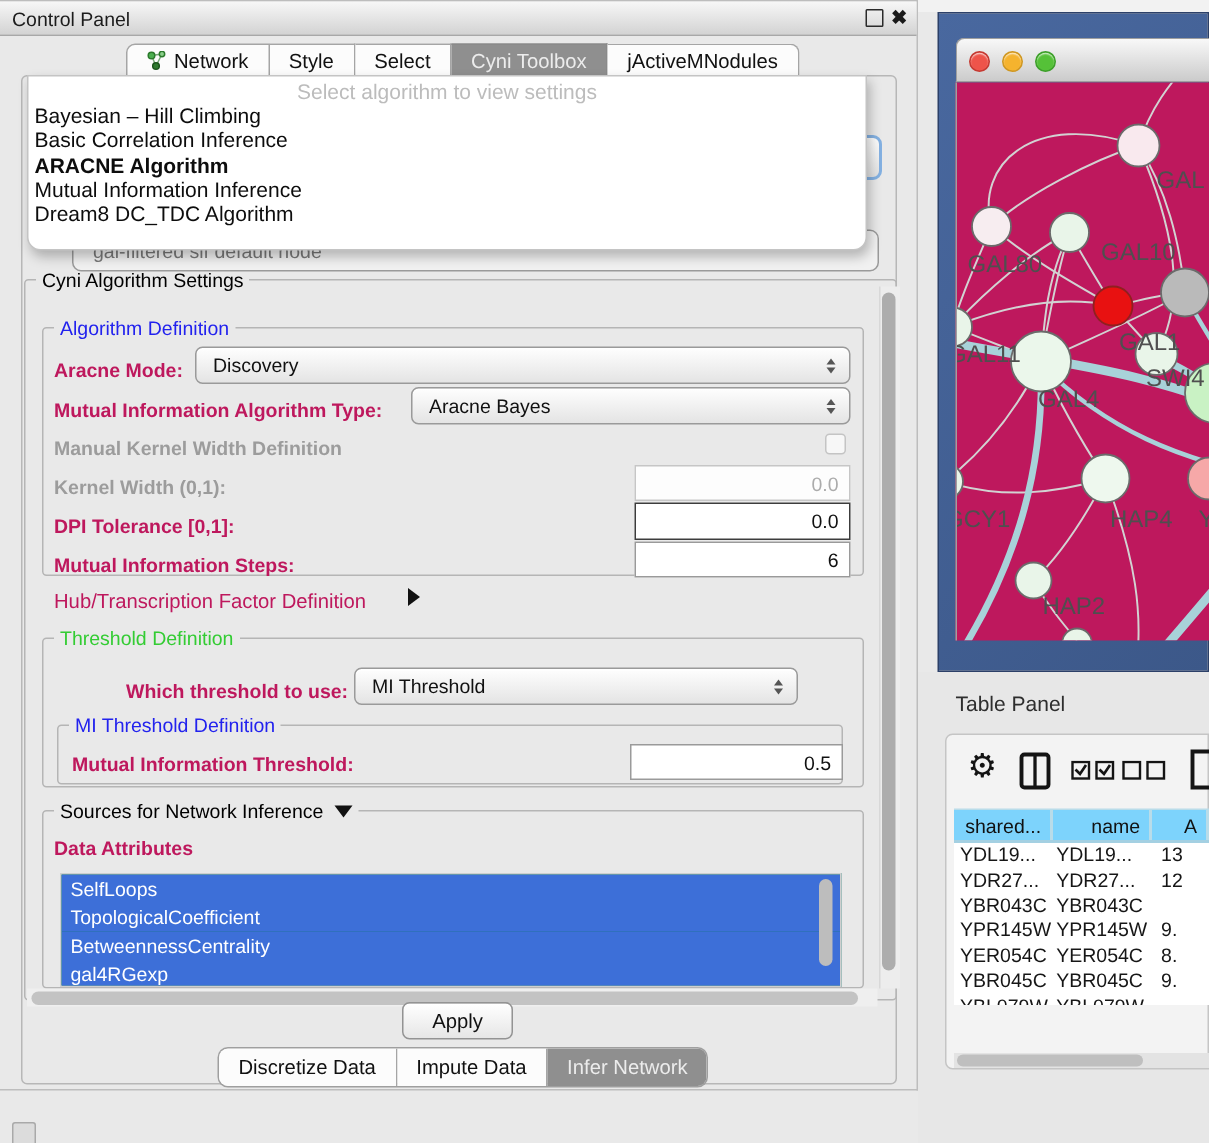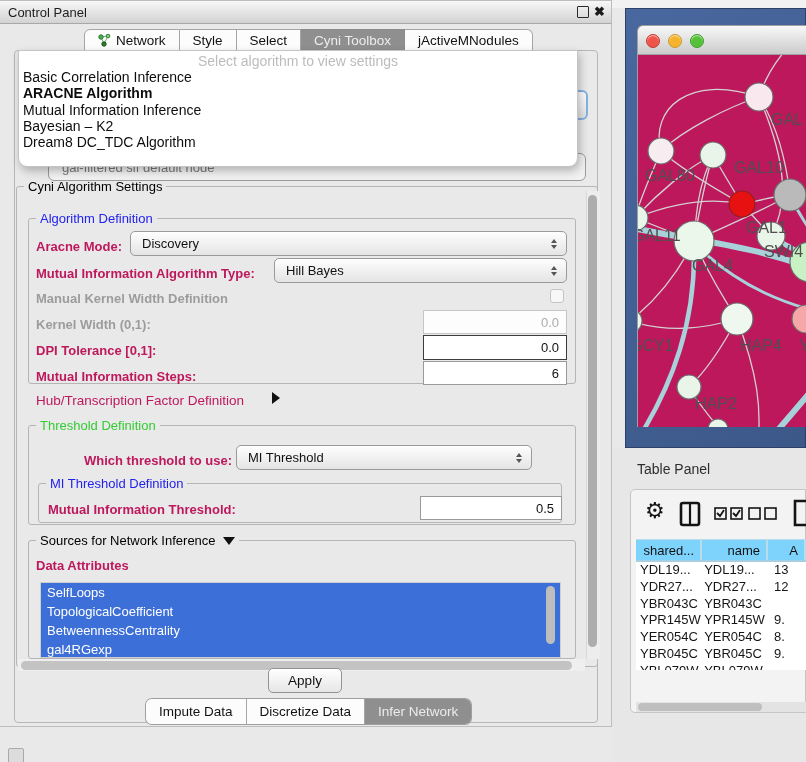--- a/index.html
+++ b/index.html
@@ -316,24 +316,24 @@
           <i class="dn"></i>
         </span>
     </div>
     <div id="frag-combo2" class="abs">
       <span>gal-filtered sif default node</span>
     </div>
 
     <div id="algo-popup" class="abs">
       <div id="algo-placeholder">Select algorithm to view settings</div>
       <div id="algo-items">
+          <div class="algo-item">Bayesian – Hill Climbing</div>
           <div class="algo-item">Basic Correlation Inference</div>
           <div class="algo-item bold">ARACNE Algorithm</div>
           <div class="algo-item">Mutual Information Inference</div>
-          <div class="algo-item">Bayesian – K2</div>
           <div class="algo-item">Dream8 DC_TDC Algorithm</div>
         </div>
     </div>
 
     <div class="abs group" style="left:16px;top:185px;width:582px;height:481px;"></div>
     <span class="abs gtitle" style="left:24px;top:178px;">Cyni Algorithm Settings</span>
 
     <div class="abs group" style="left:28px;top:217px;width:548px;height:166px;"></div>
     <span class="abs gtitle blue" style="left:36px;top:210px;">Algorithm Definition</span>
 
@@ -341,21 +341,21 @@
     <div class="abs combo" style="left:130px;top:230px;width:437px;height:25px;">
       <span>Discovery</span>
       <span class="stepper">
           <i class="up"></i>
           <i class="dn"></i>
         </span>
     </div>
 
     <span class="abs flabel" style="left:36px;top:265px;">Mutual Information Algorithm Type:</span>
     <div class="abs combo" style="left:274px;top:257px;width:293px;height:25px;">
-      <span>Hill Bayes</span>
+      <span>Aracne Bayes</span>
       <span class="stepper">
           <i class="up"></i>
           <i class="dn"></i>
         </span>
     </div>
 
     <span class="abs flabel dis" style="left:36px;top:290px;">Manual Kernel Width Definition</span>
     <div class="abs checkbox" style="left:550px;top:288px;"></div>
 
     <span class="abs flabel dis" style="left:36px;top:316px;">Kernel Width (0,1):</span>
@@ -413,24 +413,24 @@
     <div id="set-vthumb" class="abs"></div>
     <div id="set-htrack" class="abs"></div>
     <div id="set-hthumb" class="abs"></div>
 
     <div id="apply-btn" class="abs">
       <span>Apply</span>
     </div>
 
     <div id="bottom-tabs" class="abs tabbar">
         <div class="tab">
+          <span>Discretize Data</span>
+        </div>
+        <div class="tab">
           <span>Impute Data</span>
-        </div>
-        <div class="tab">
-          <span>Discretize Data</span>
         </div>
         <div class="tab sel">
           <span>Infer Network</span>
         </div>
       </div>
   </div>
 
   <div id="corner-chip" class="abs"></div>
 </div>
 

